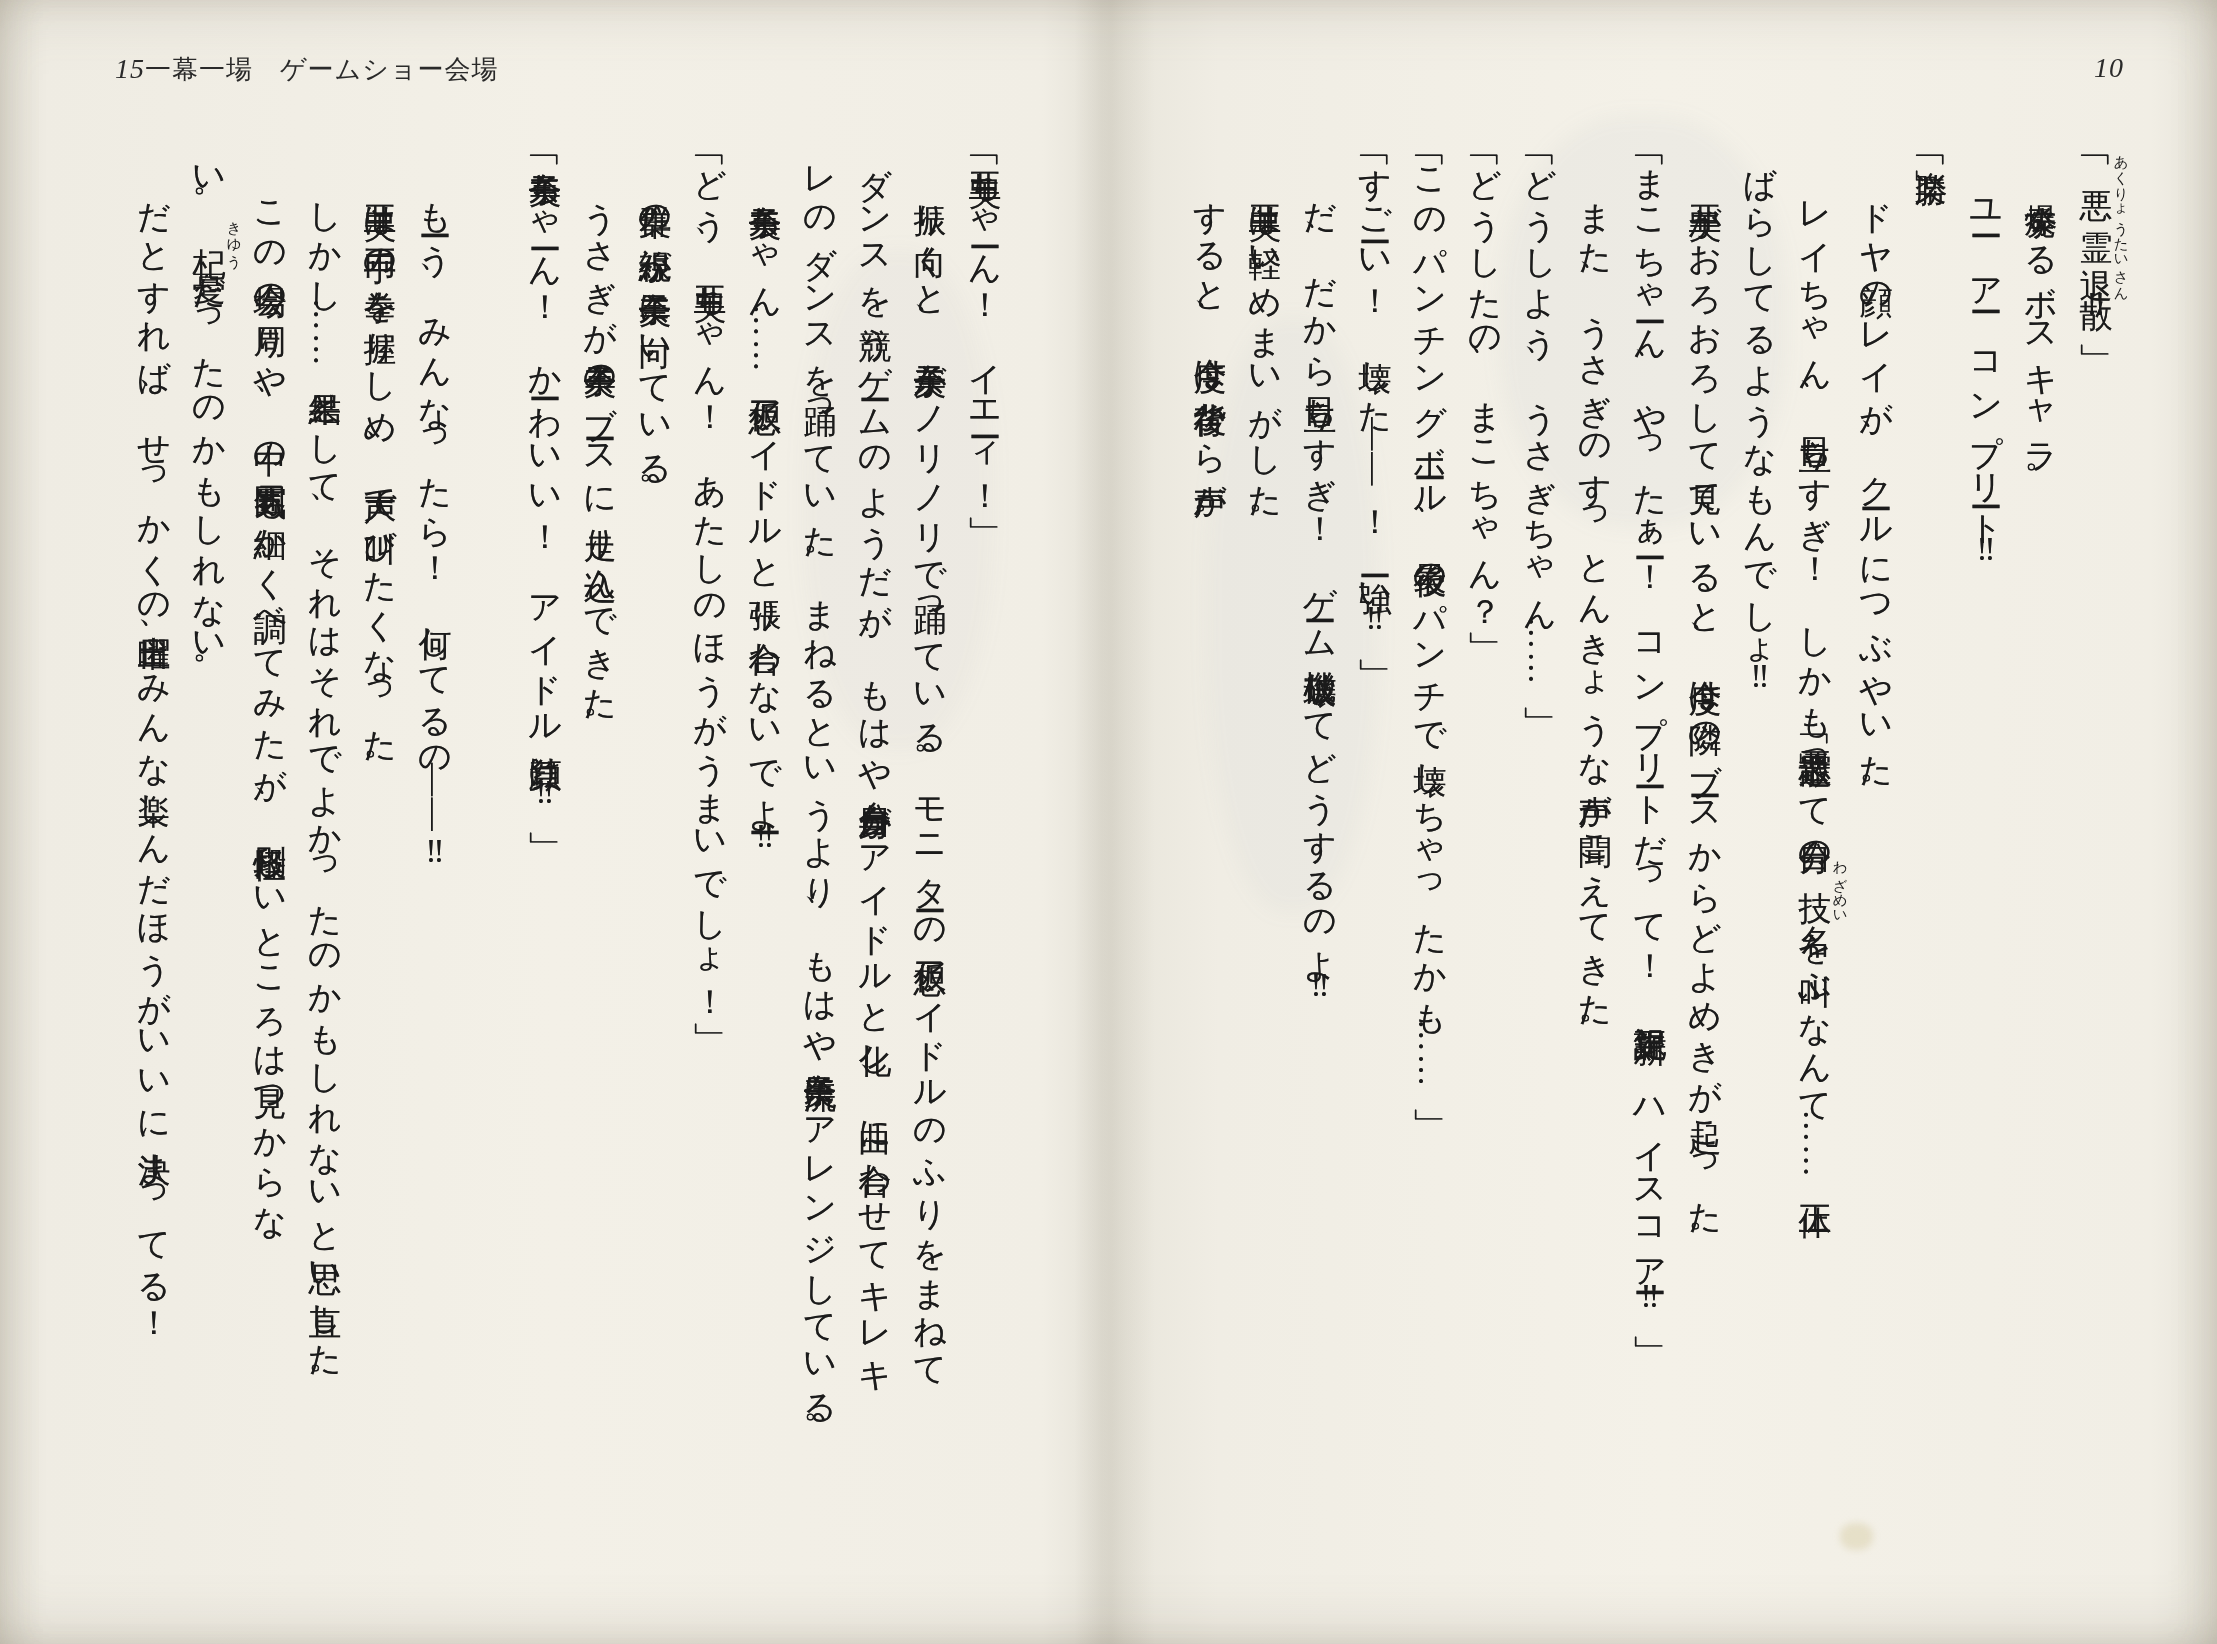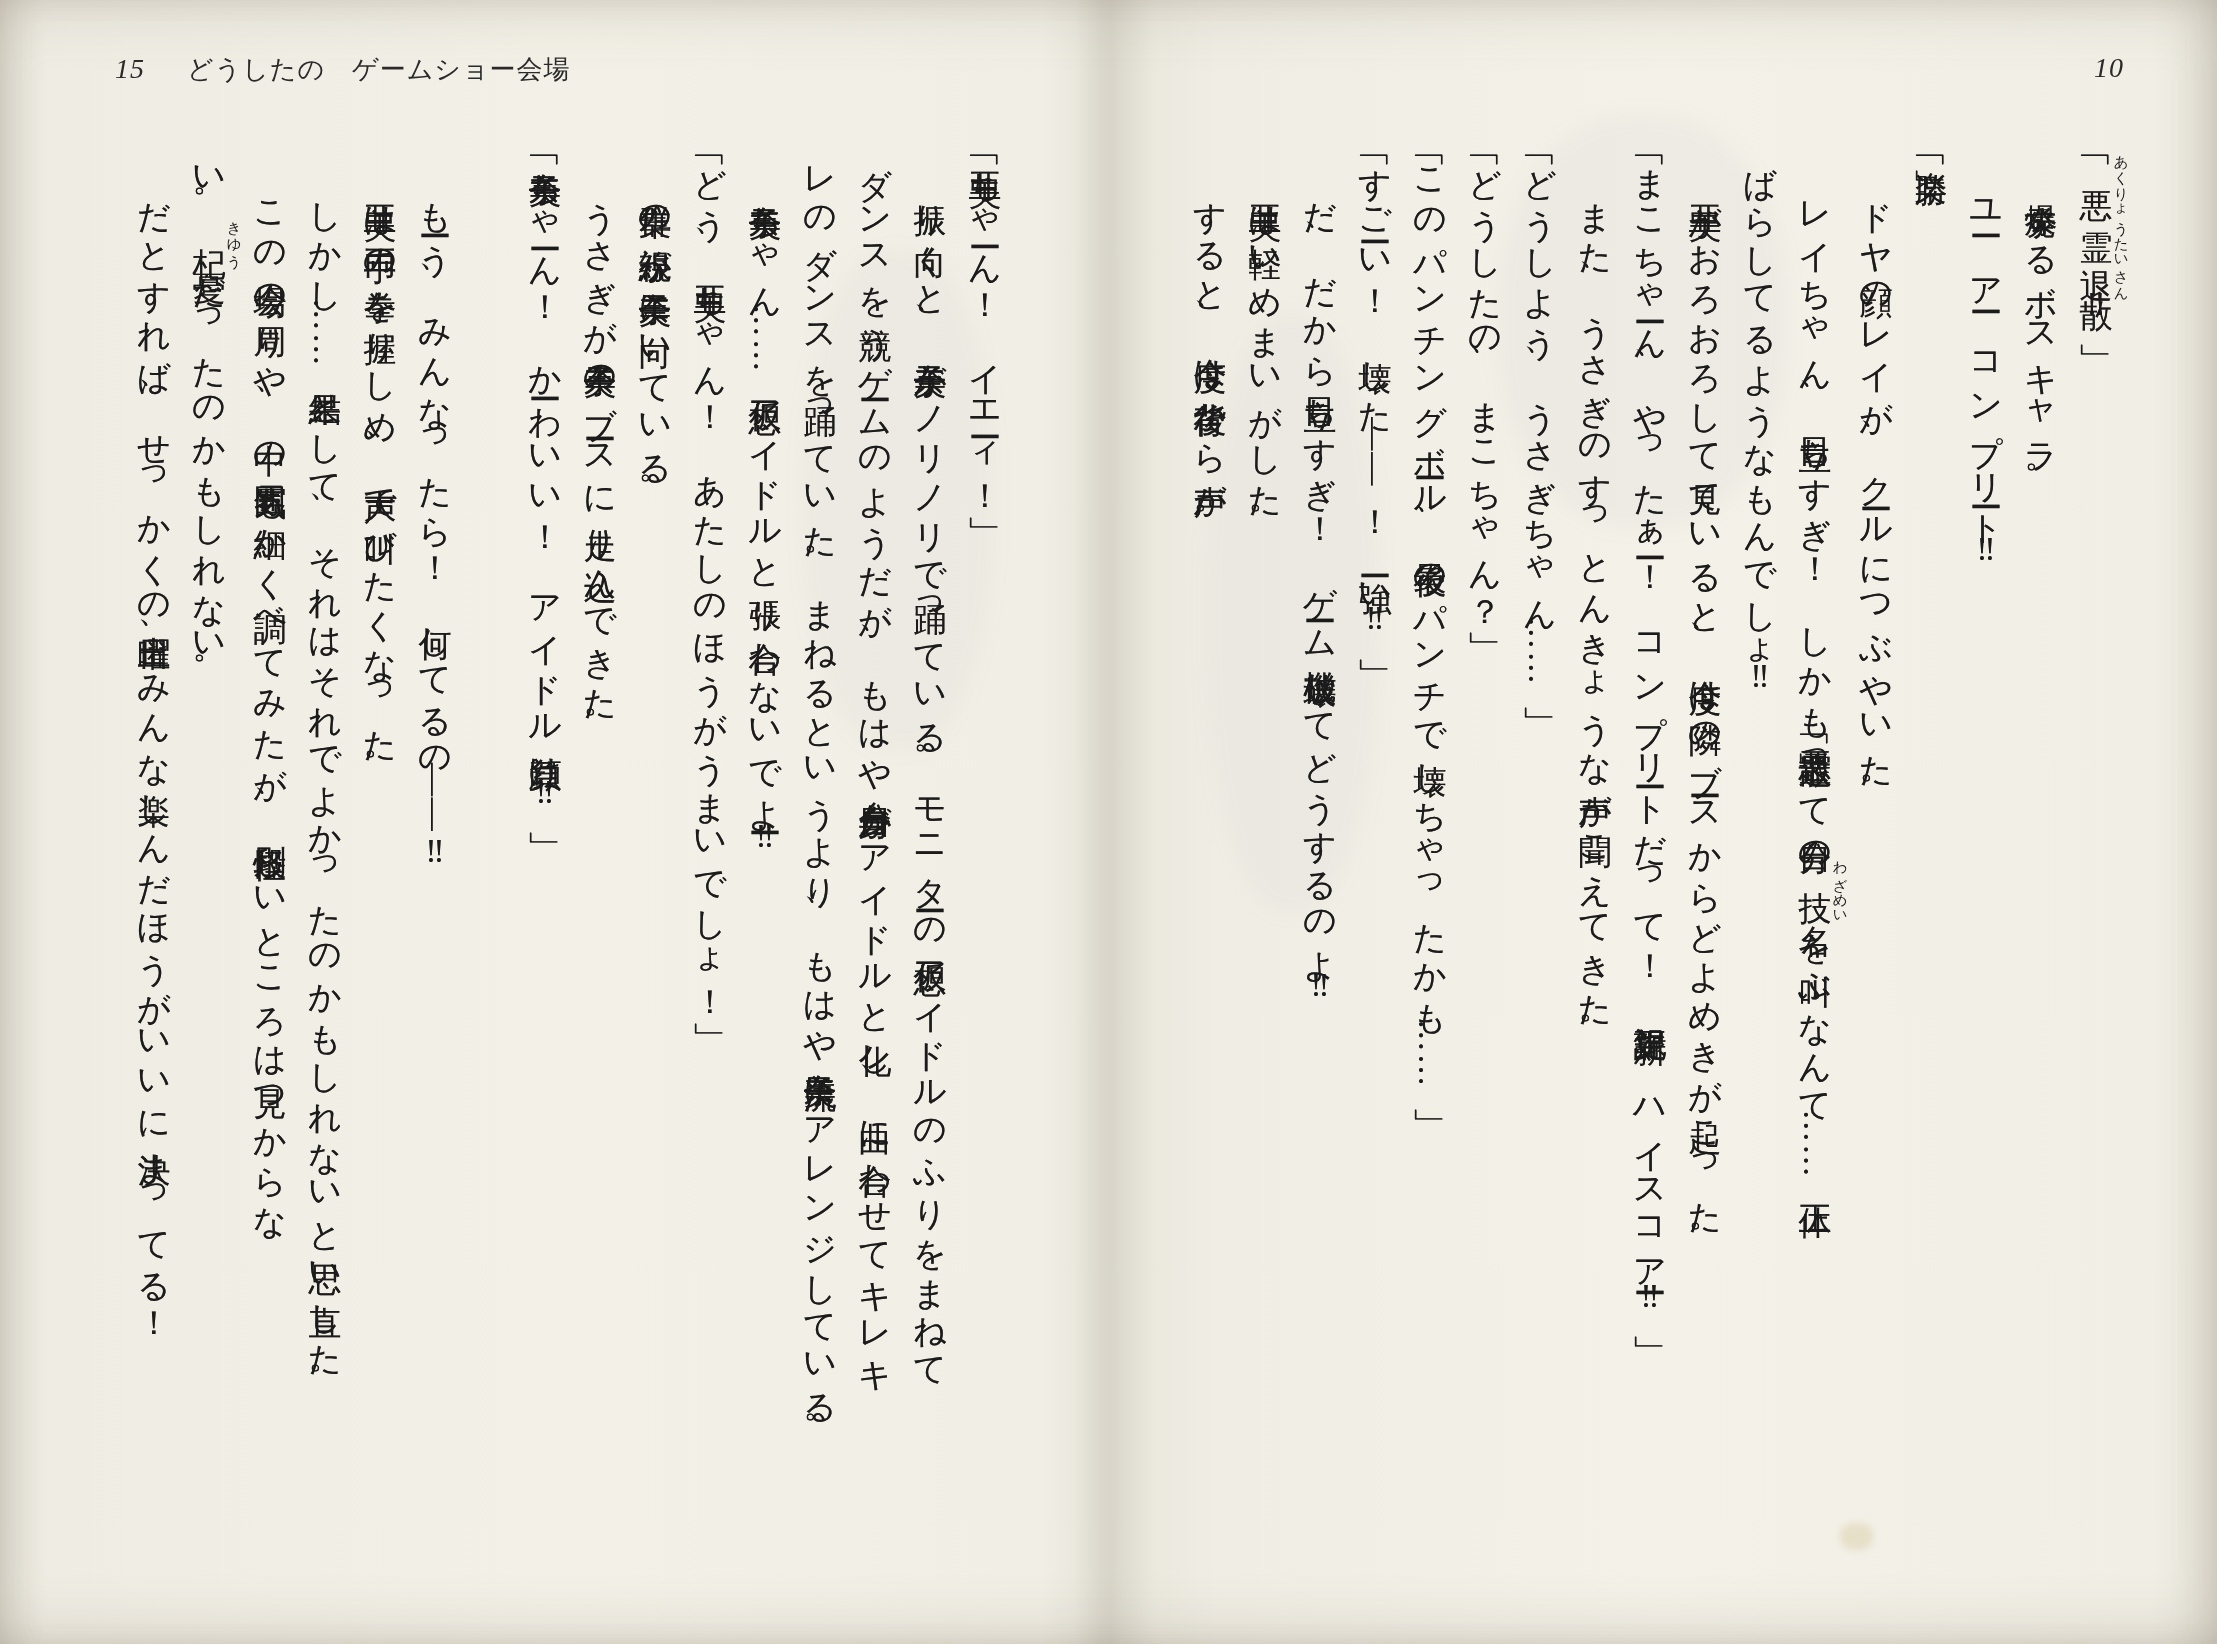--- a/index.html
+++ b/index.html
@@ -44,21 +44,21 @@
   .s4 { left: 1840px; top: 1523px; width: 33px;  height: 27px;  background: rgba(180,160,80,0.20); filter: blur(3.8px); }
 
   .hdr {
     position: absolute;
     top: 52px;
     font-size: 26px;
     letter-spacing: 1px;
     color: #2a2a2a;
     white-space: nowrap;
   }
-  .hdr-left { left: 115px; display: flex; gap: 42px; align-items: baseline; }
+  .hdr-left { left: 115px; display: flex; align-items: baseline; }
   .hdr-right { left: 2094px; }
   .pagenum { font-style: italic; font-size: 28px; }
 
   .vtext {
     position: absolute;
     top: 144px;
     height: 1412px;
     writing-mode: vertical-rl;
     text-orientation: mixed;
     font-size: 33px;
@@ -87,21 +87,21 @@
 <div class="spread">
 
   <div class="gutter"></div>
   <div class="smudge s1"></div>
   <div class="smudge s2"></div>
   <div class="smudge s3"></div>
   <div class="smudge s4"></div>
 
   <header class="hdr hdr-left">
     <span class="pagenum">15</span>
-    <span class="running-title">どうしたの　ゲームショー会場</span>
+    <span class="running-title">一幕一場　ゲームショー会場</span>
   </header>
 
   <header class="hdr hdr-right">
     <span class="pagenum">10</span>
   </header>
 
   <div id="text-right" class="vtext vtext-right">
       <p class="line">「<ruby>悪霊<rt>あくりょう</rt></ruby><ruby>退散<rt>たいさん</rt></ruby>‼」</p>
       <p class="line indent">爆発するボスキャラ。</p>
       <p class="line indent">ユー　アー　コンプリート‼</p>

